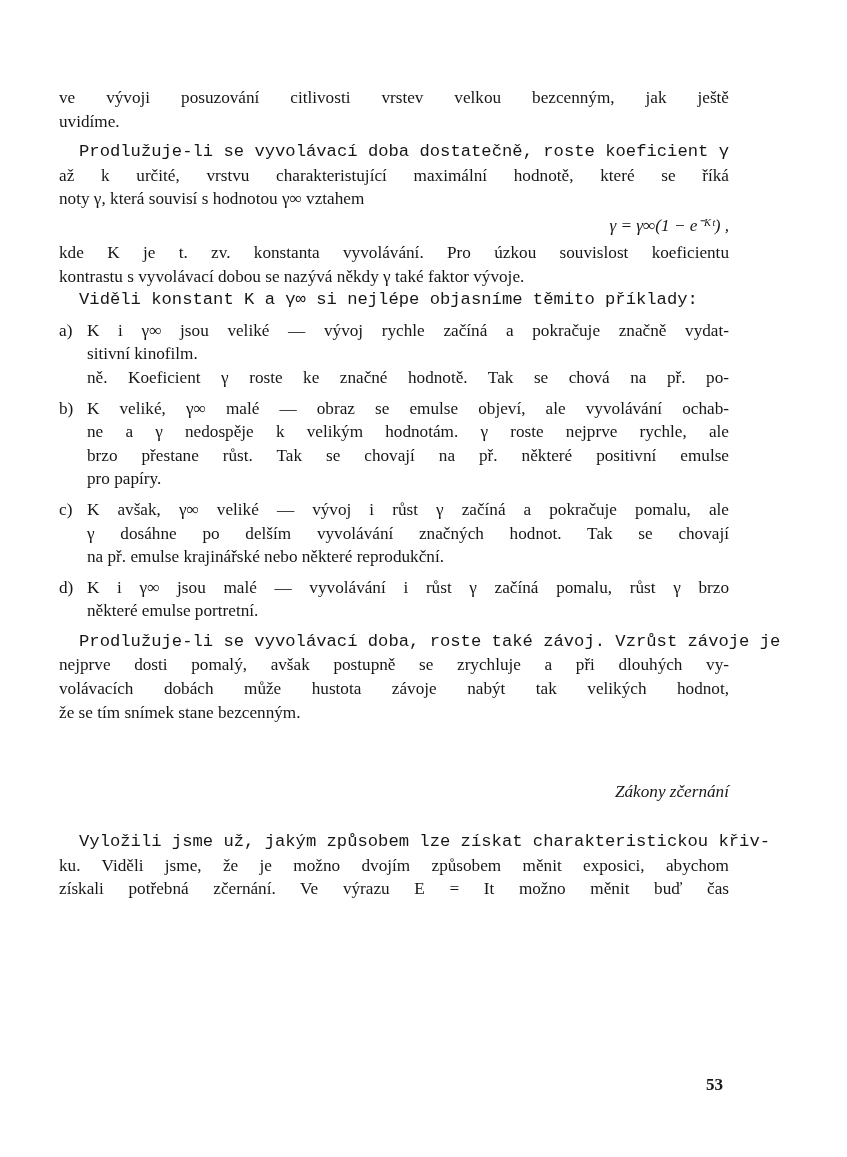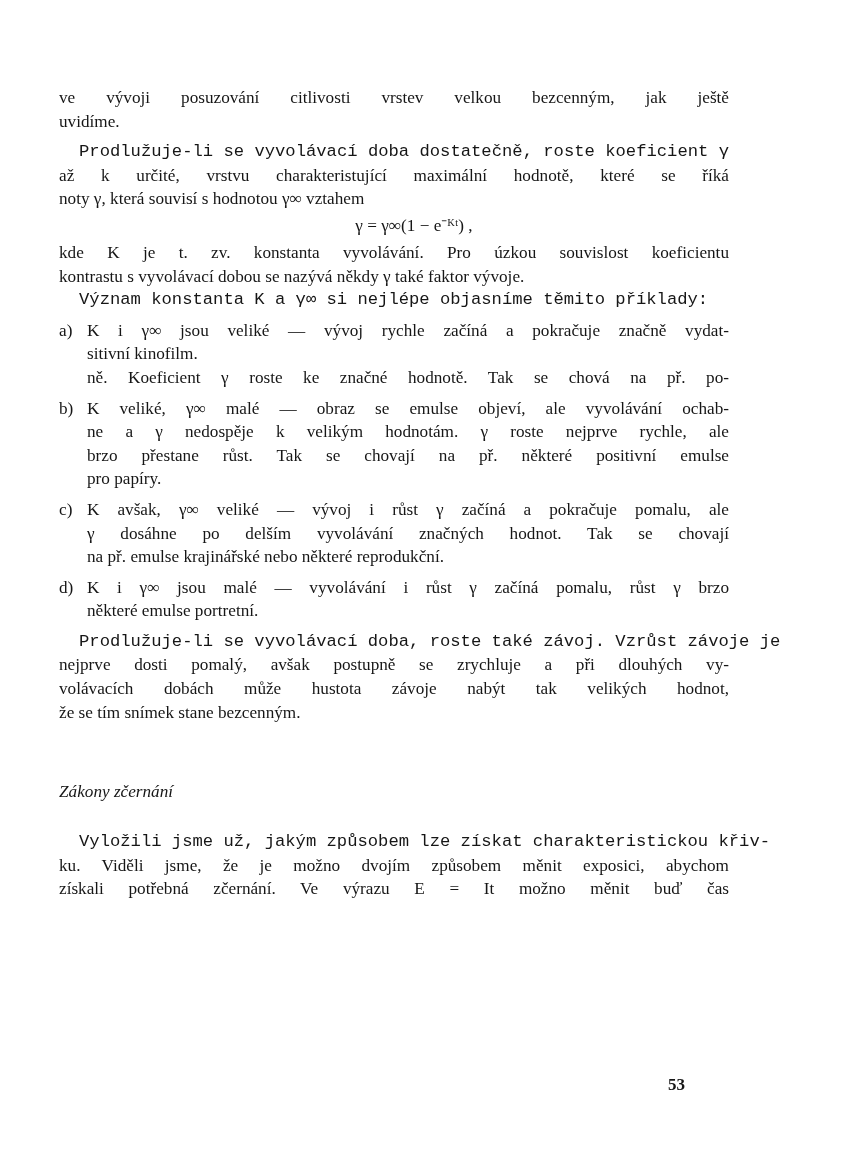--- a/index.html
+++ b/index.html
@@ -19,30 +19,30 @@
       line-height: 23.6px;
       font-family: "Liberation Serif", serif;
     }
     .line { white-space: nowrap; display: block; height: 23.6px; text-align: justify; text-align-last: justify; }
     .line.last { text-align-last: left; }
     .indent { padding-left: 20px; font-family: Liberation Mono, monospace; }
     .item-line { padding-left: 28px; }
     .item-first { position: relative; padding-left: 28px; }
     .item-label { position: absolute; left: 0; }
     .formula {
-      text-align: center; height: 30px; line-height: 30px;
+      text-align: right; font-style: italic; height: 30px; line-height: 30px;
       padding-left: 40px;
     }
     .heading {
-      text-align: left; font-style: italic; margin-top: 56px; margin-bottom: 26px;
+      text-align: right; font-style: italic; margin-top: 56px; margin-bottom: 26px;
       height: 24px;
     }
     .gap { height: 7px; }
     .pagenum {
-      position: absolute; left: 668px; top: 1075px;
+      position: absolute; left: 706px; top: 1075px;
       font-family: "Liberation Serif", serif; font-size: 17px; font-weight: bold;
     }
   </style>
 </head>
 <body>
 
 <div class="page">
   <div>
     <span class="line">ve vývoji posuzování citlivosti vrstev velkou bezcenným, jak ještě</span>
     <span class="line last">uvidíme.</span>
@@ -51,21 +51,21 @@
   <div>
     <span class="line indent">Prodlužuje-li se vyvolávací doba dostatečně, roste koeficient γ</span>
     <span class="line">až k určité, vrstvu charakteristující maximální hodnotě, které se říká</span>
     <span class="line last">noty γ, která souvisí s hodnotou γ∞ vztahem</span>
   </div>
   <div class="formula">γ = γ∞(1 − e⁻ᴷᵗ) ,</div>
   <div>
     <span class="line">kde K je t. zv. konstanta vyvolávání. Pro úzkou souvislost koeficientu</span>
     <span class="line last">kontrastu s vyvolávací dobou se nazývá někdy γ také faktor vývoje.</span>
   </div>
-  <span class="line last indent">Význam konstanta K a γ∞ si nejlépe objasníme těmito příklady:</span>
+  <span class="line last indent">Viděli konstant K a γ∞ si nejlépe objasníme těmito příklady:</span>
   <div class="gap"></div>
 
   <div>
     <span class="line item-first"><span class="item-label">a)</span><span>K i γ∞ jsou veliké — vývoj rychle začíná a pokračuje značně vydat-</span></span>
     <span class="line last item-line">sitivní kinofilm.</span>
     <span class="line item-line">ně. Koeficient γ roste ke značné hodnotě. Tak se chová na př. po-</span>
   </div>
   <div class="gap"></div>
   <div>
     <span class="line item-first"><span class="item-label">b)</span><span>K veliké, γ∞ malé — obraz se emulse objeví, ale vyvolávání ochab-</span></span>

